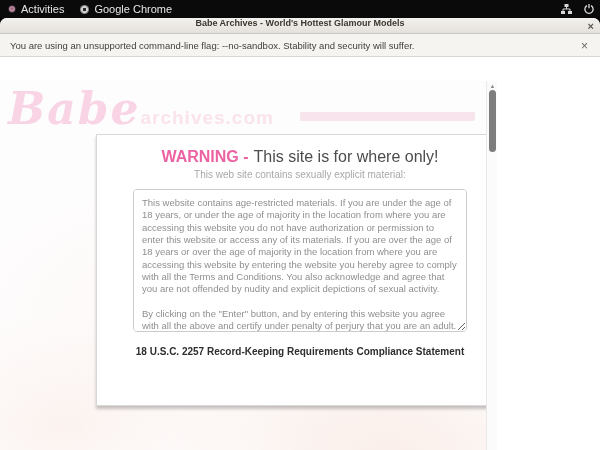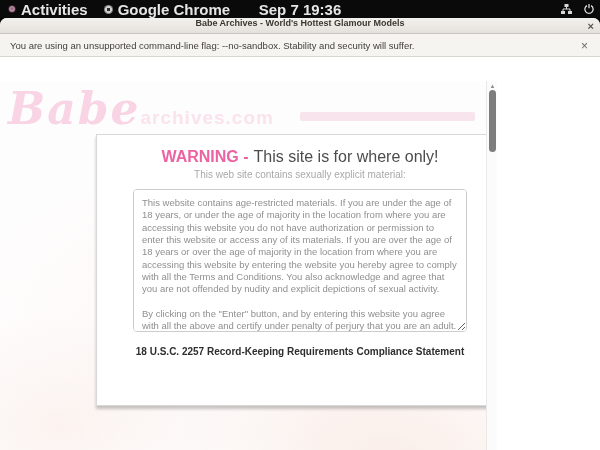--- a/index.html
+++ b/index.html
@@ -5,21 +5,21 @@
   * { margin:0; padding:0; box-sizing:border-box; }
   html,body { width:600px; height:450px; overflow:hidden; background:#000; }
   .screen {
     position:relative; width:600px; height:450px;
     font-family:"Liberation Sans", sans-serif; background:#050505;
   }
   
   .topbar {
     position:absolute; left:0; top:0; width:600px; height:18px;
     background:#0a0a0a; color:#e6e6e6; display:flex; align-items:flex-end;
-    font-size:15px; font-weight:bold;
+    font-size:11px; font-weight:normal;
   }
   .tb-item { display:flex; align-items:center; gap:5px; padding:0 8px; height:100%; }
   .activities-dot {
     width:8px; height:8px; border-radius:50%;
     background:radial-gradient(circle at 50% 45%, #8a5a72 0%, #c795ad 55%, #9c7487 100%);
     border:1px solid #3a2a32;
   }
   .chrome-dot {
     width:9px; height:9px; border-radius:50%;
     background:radial-gradient(circle at 50% 50%, #2c2c2c 0 28%, #cfcfcf 30% 55%, #8a8a8a 57% 100%);
@@ -129,21 +129,20 @@
 
   <div class="topbar">
     <div class="tb-item">
       <span class="activities-dot"></span>
       <span>Activities</span>
     </div>
     <div class="tb-item">
       <span class="chrome-dot"></span>
       <span>Google Chrome</span>
     </div>
-    <div class="tb-clock">Sep 7 19:36</div>
     <div class="tb-right">
       <span>
         <svg width="11" height="10" viewBox="0 0 11 10">
           <rect x="3.5" y="0" width="4" height="3" fill="#d8d8d8"></rect>
           <rect x="0" y="7" width="4" height="3" fill="#d8d8d8"></rect>
           <rect x="7" y="7" width="4" height="3" fill="#d8d8d8"></rect>
           <path d="M5.5 3 v2 M2 7 v-2 h7 v2" stroke="#d8d8d8" stroke-width="1" fill="none"></path>
         </svg>
       </span>
       <span>

